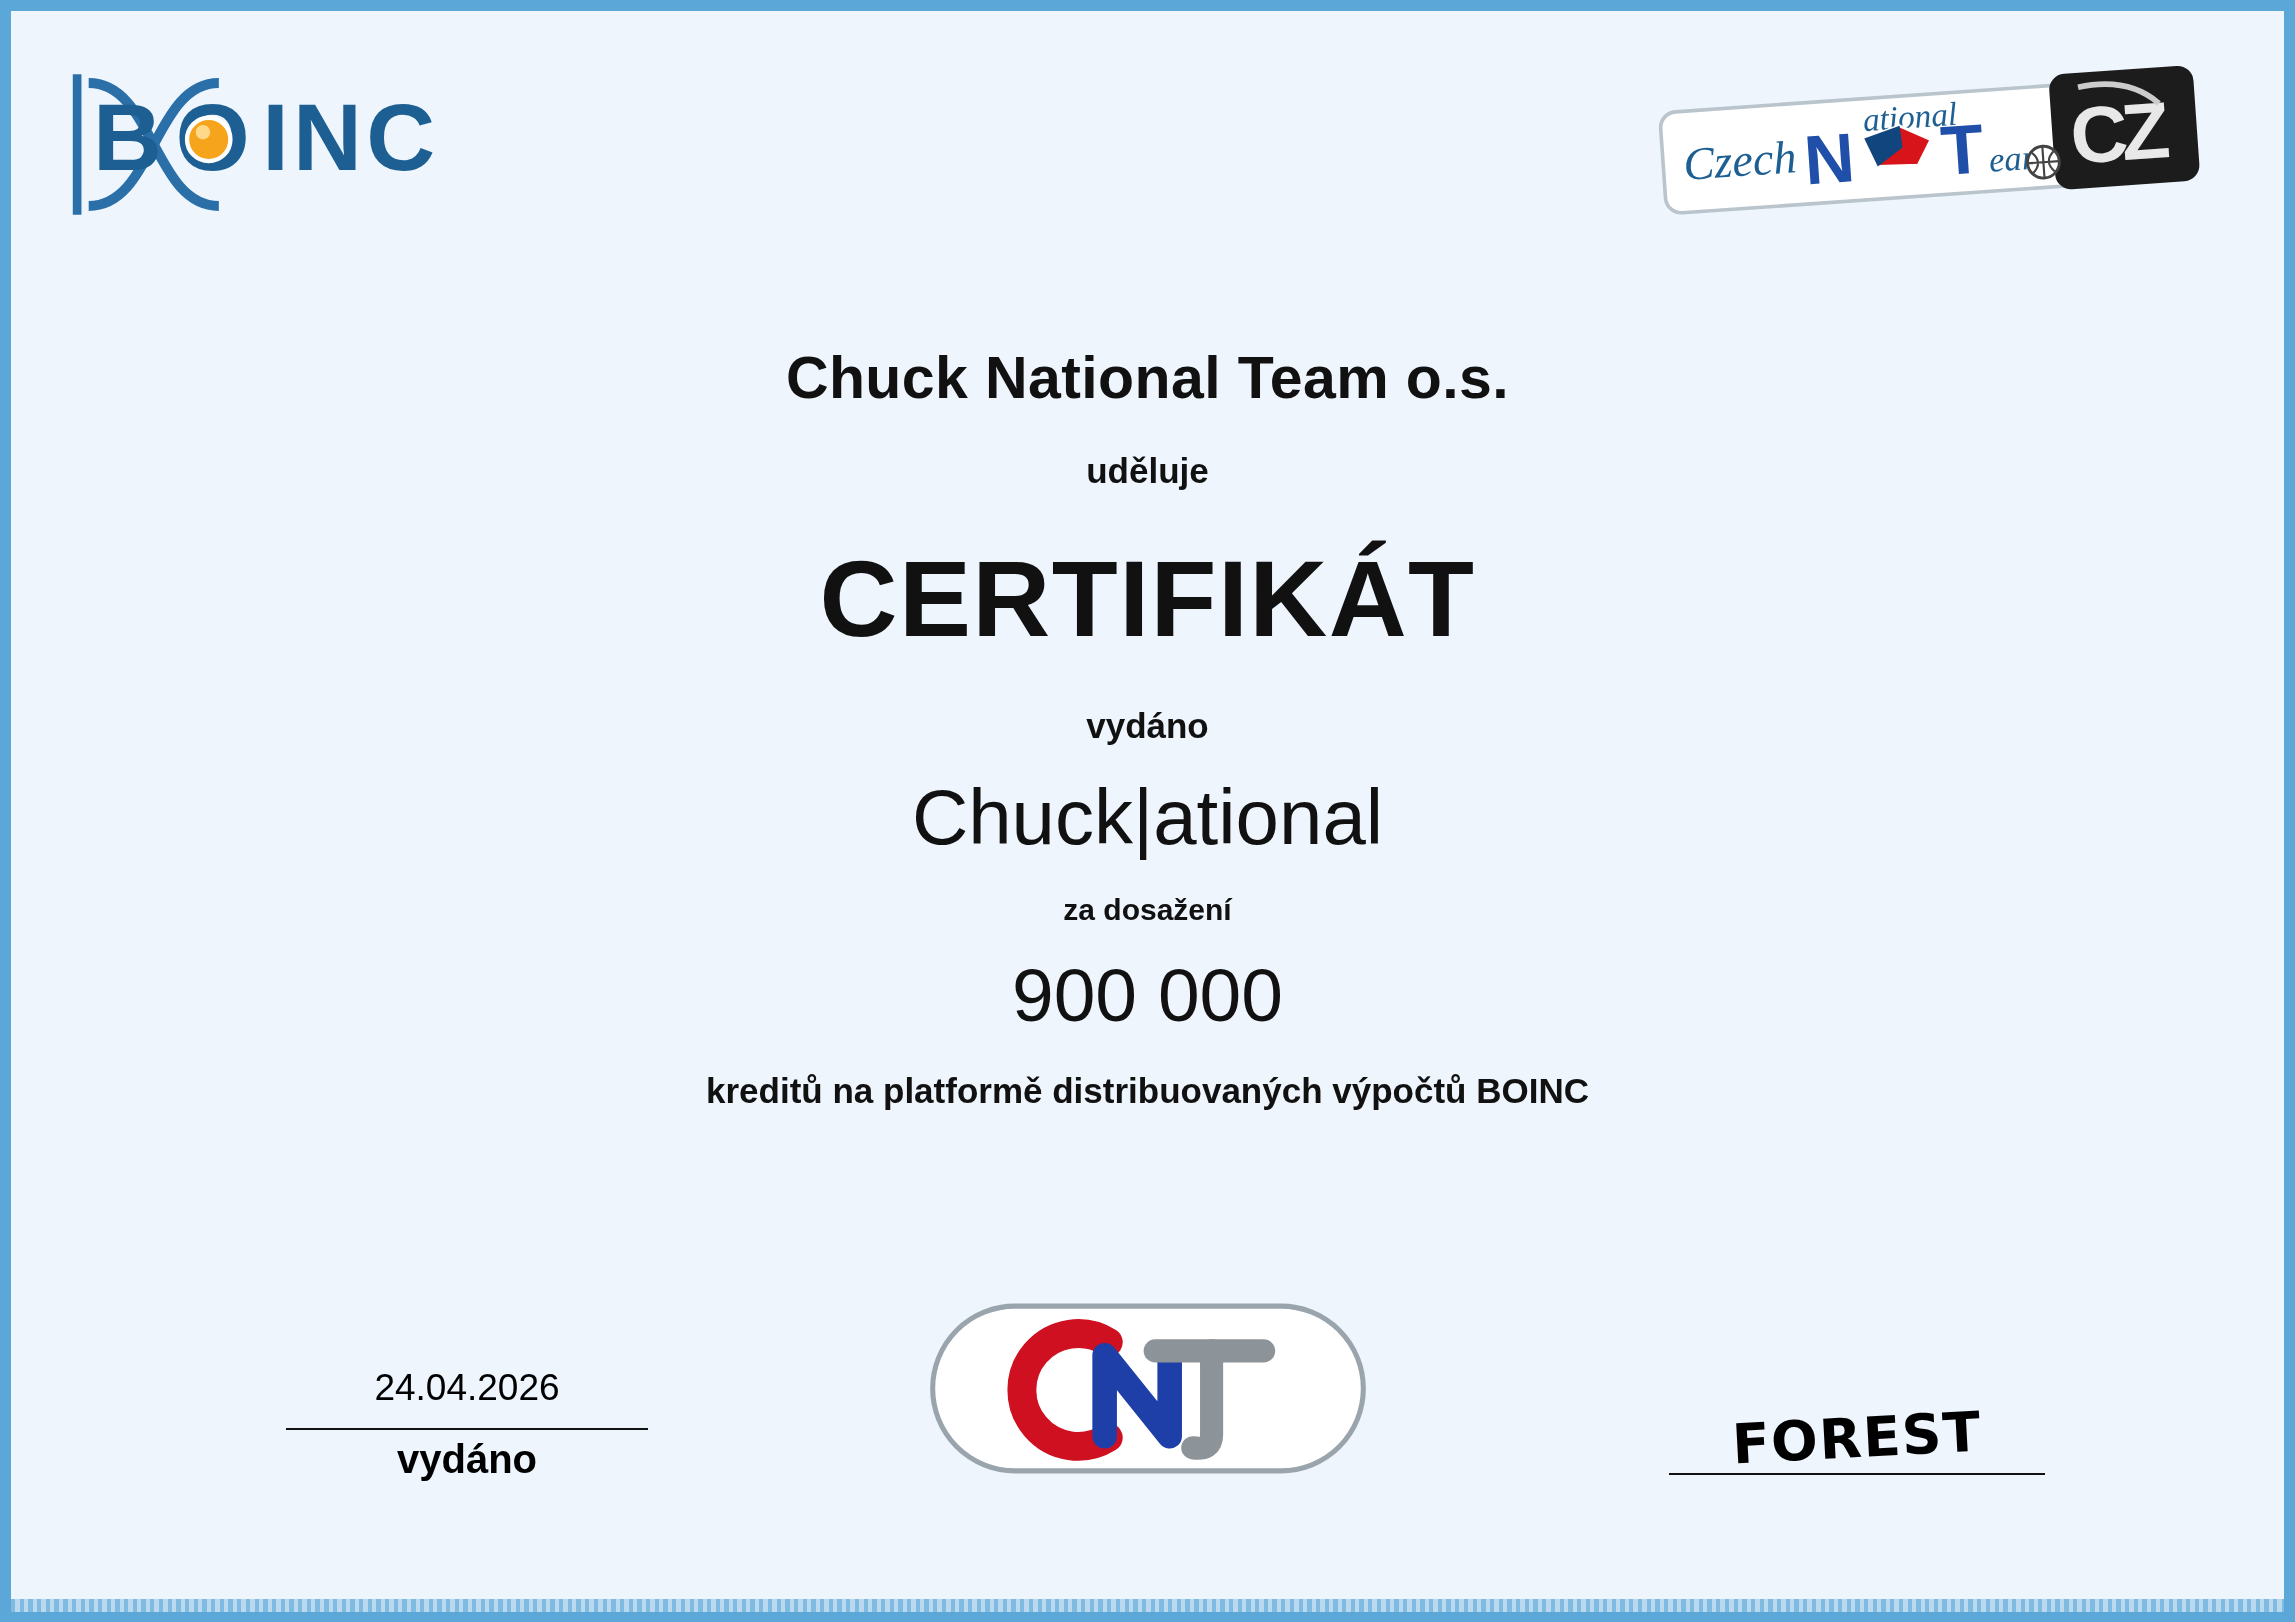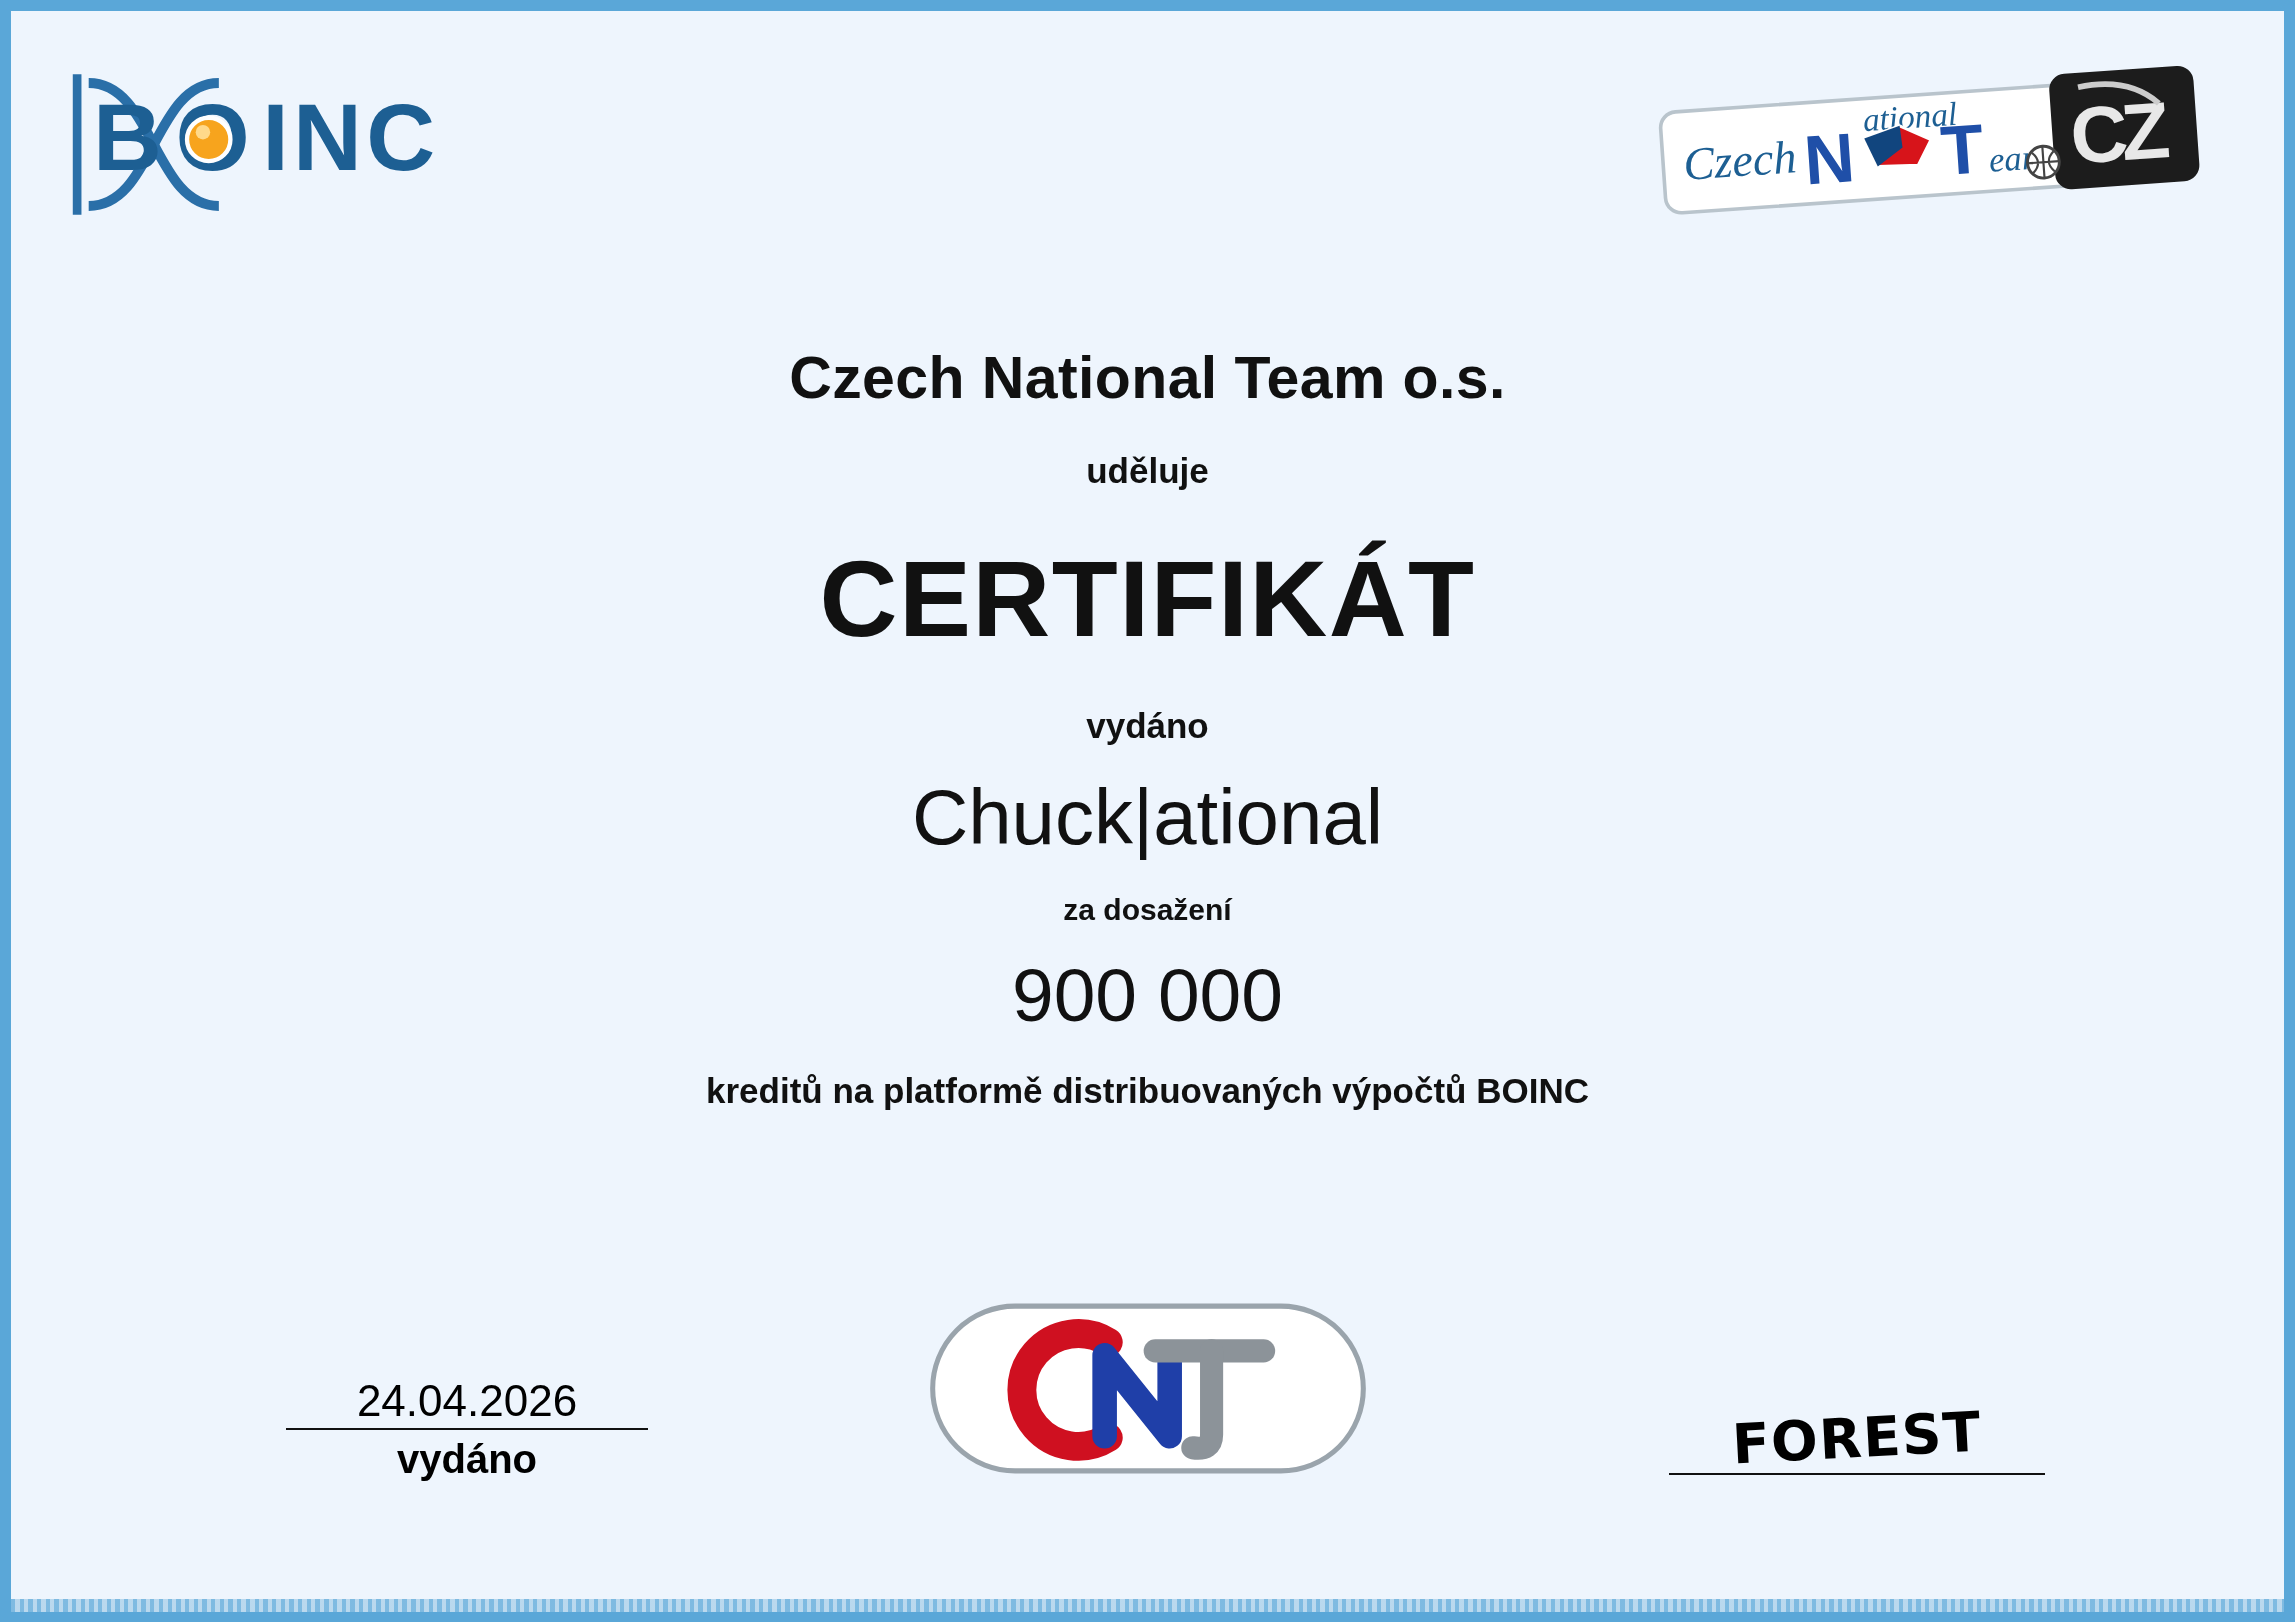--- a/index.html
+++ b/index.html
@@ -114,22 +114,22 @@
   }
 
   .date-block {
     position: absolute;
     left: 275px;
     bottom: 22px;
     width: 362px;
     text-align: center;
   }
   .date-value {
-    font-size: 44px;
-    padding-bottom: 2px;
+    font-size: 37px;
+    padding-bottom: 19px;
   }
   .date-rule {
     border-top: 2.2px solid #111111;
     width: 362px;
     margin: 0 auto 7.2px auto;
   }
   .date-label {
     font-size: 40px;
     font-weight: bold;
   }
@@ -208,21 +208,21 @@
         <path d="M523 160 H567 M545 138 V182 M530 146 Q545 160 530 174 M560 146 Q545 160 560 174" stroke="#444" stroke-width="3" fill="none"></path>
 
         <text x="585" y="165" font-family="'Liberation Sans', sans-serif" font-size="110" font-weight="bold" fill="#e8e8e8">C</text>
         <text x="655" y="165" font-family="'Liberation Sans', sans-serif" font-size="110" font-weight="bold" fill="#e8e8e8">Z</text>
         <path d="M600 60 q70 -10 110 30" stroke="#cccccc" stroke-width="8" fill="none"></path>
       </g>
     </svg>
   </div>
 
   <div class="body-block">
-    <div class="org-name">Czech National Team o.s.</div>
+    <div class="org-name">Chuck National Team o.s.</div>
     <div class="awards-word">uděluje</div>
     <div class="title">CERTIFIKÁT</div>
     <div class="member-word">vydáno</div>
     <div class="member-name">Chuck|ational</div>
     <div class="for-word">za dosažení</div>
     <div class="credits">900 000</div>
     <div class="credits-caption">kreditů na platformě distribuovaných výpočtů BOINC</div>
   </div>
 
   <div class="footer">

